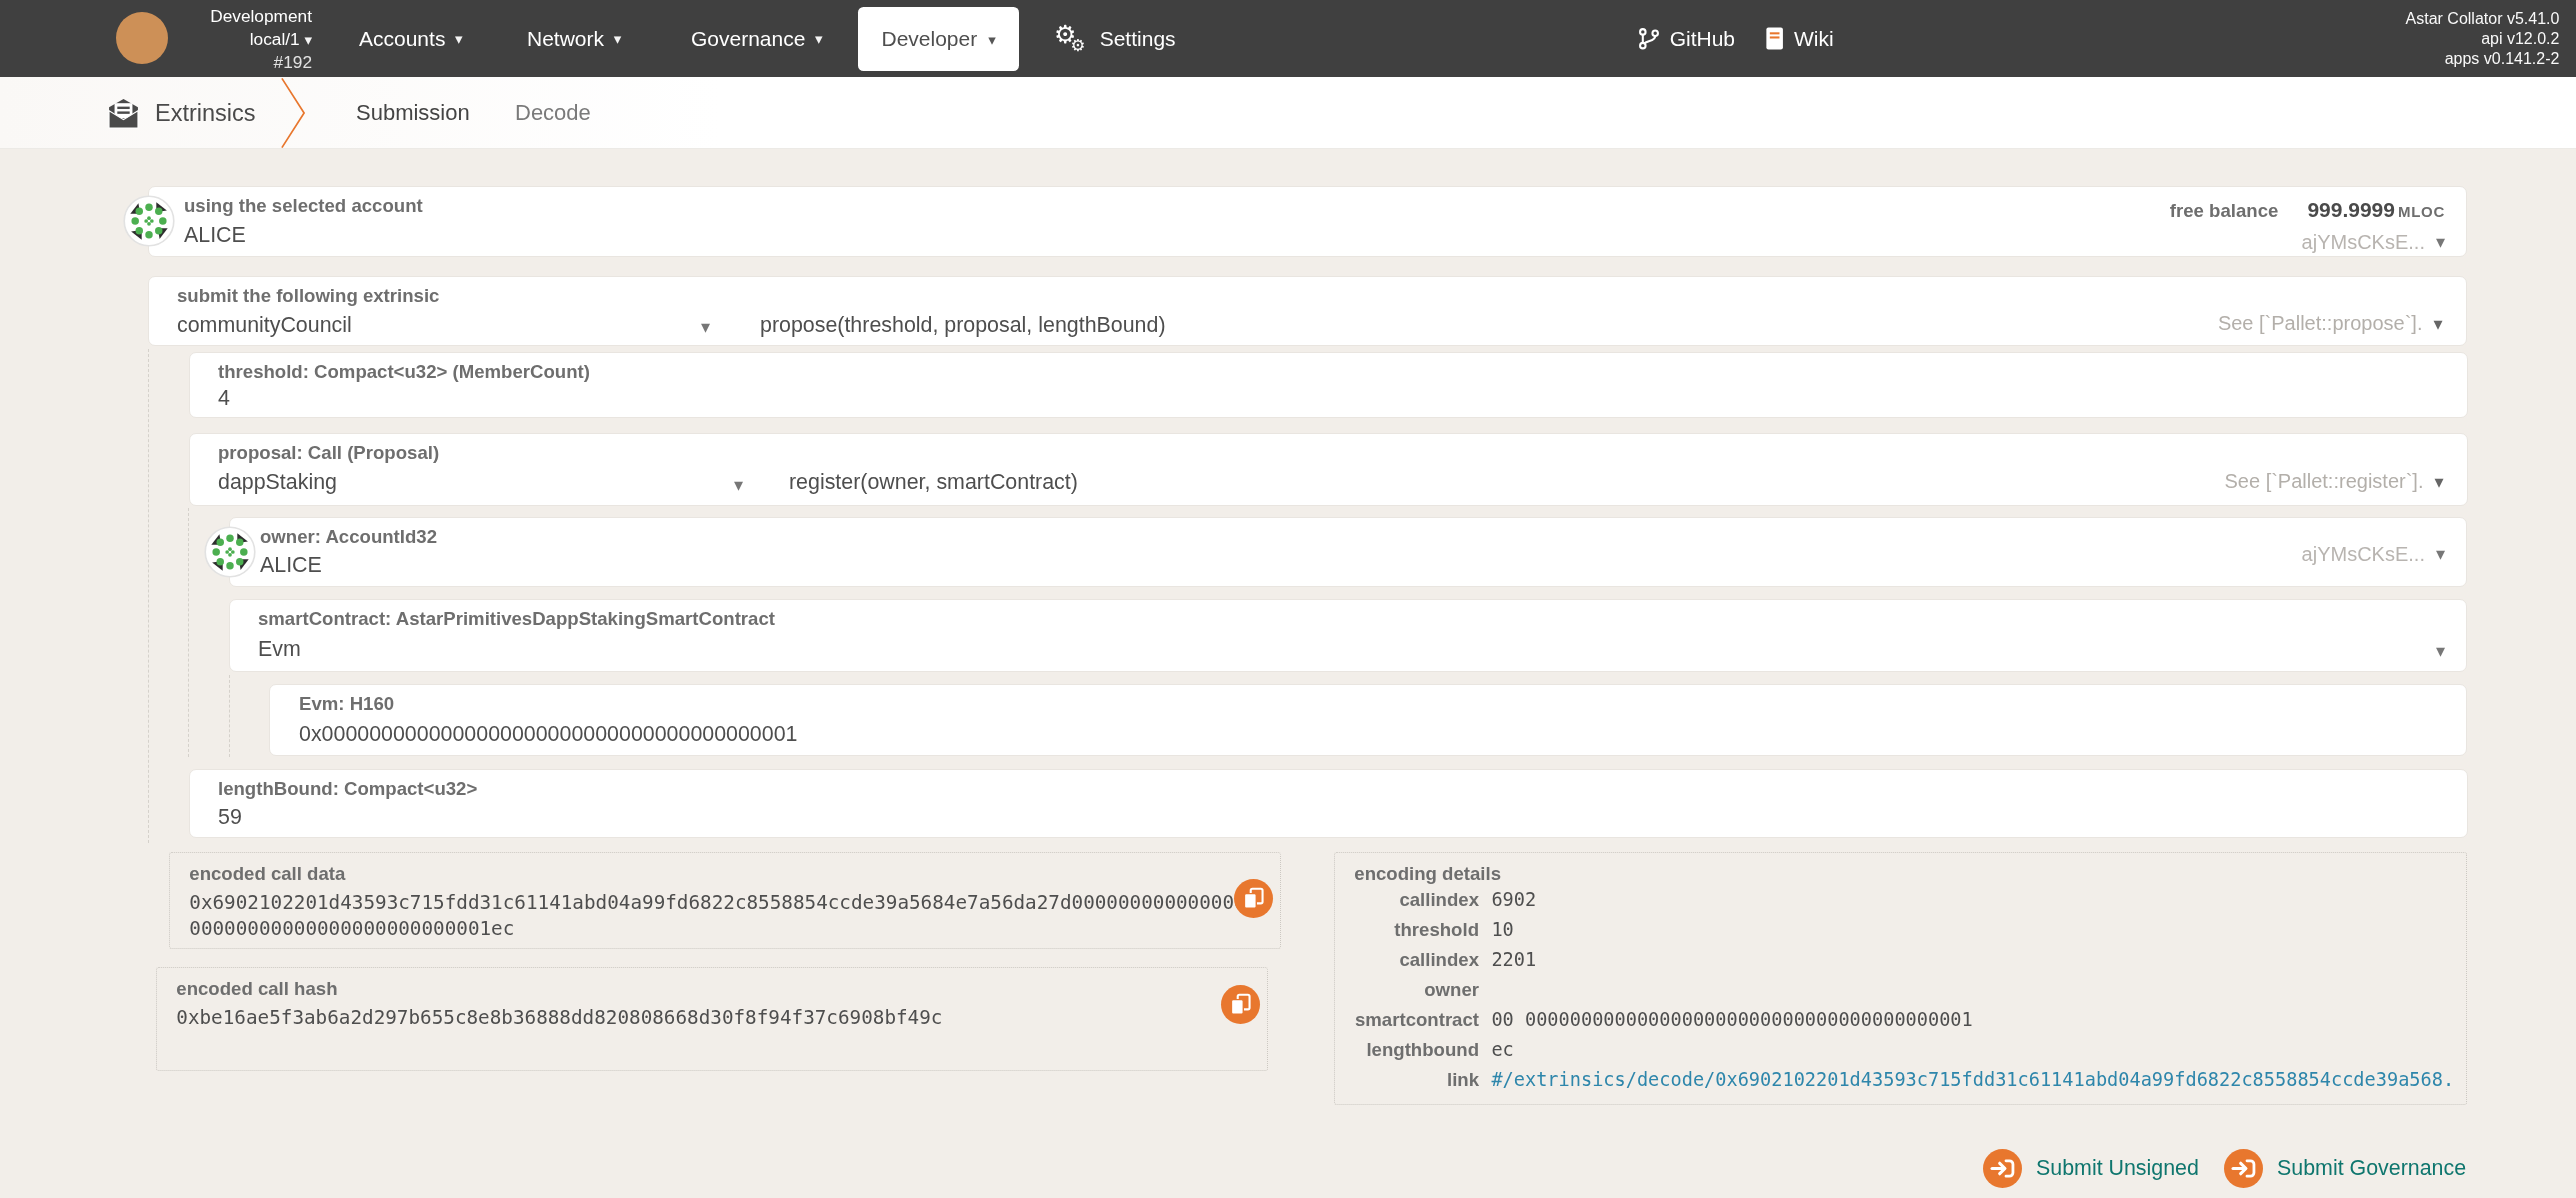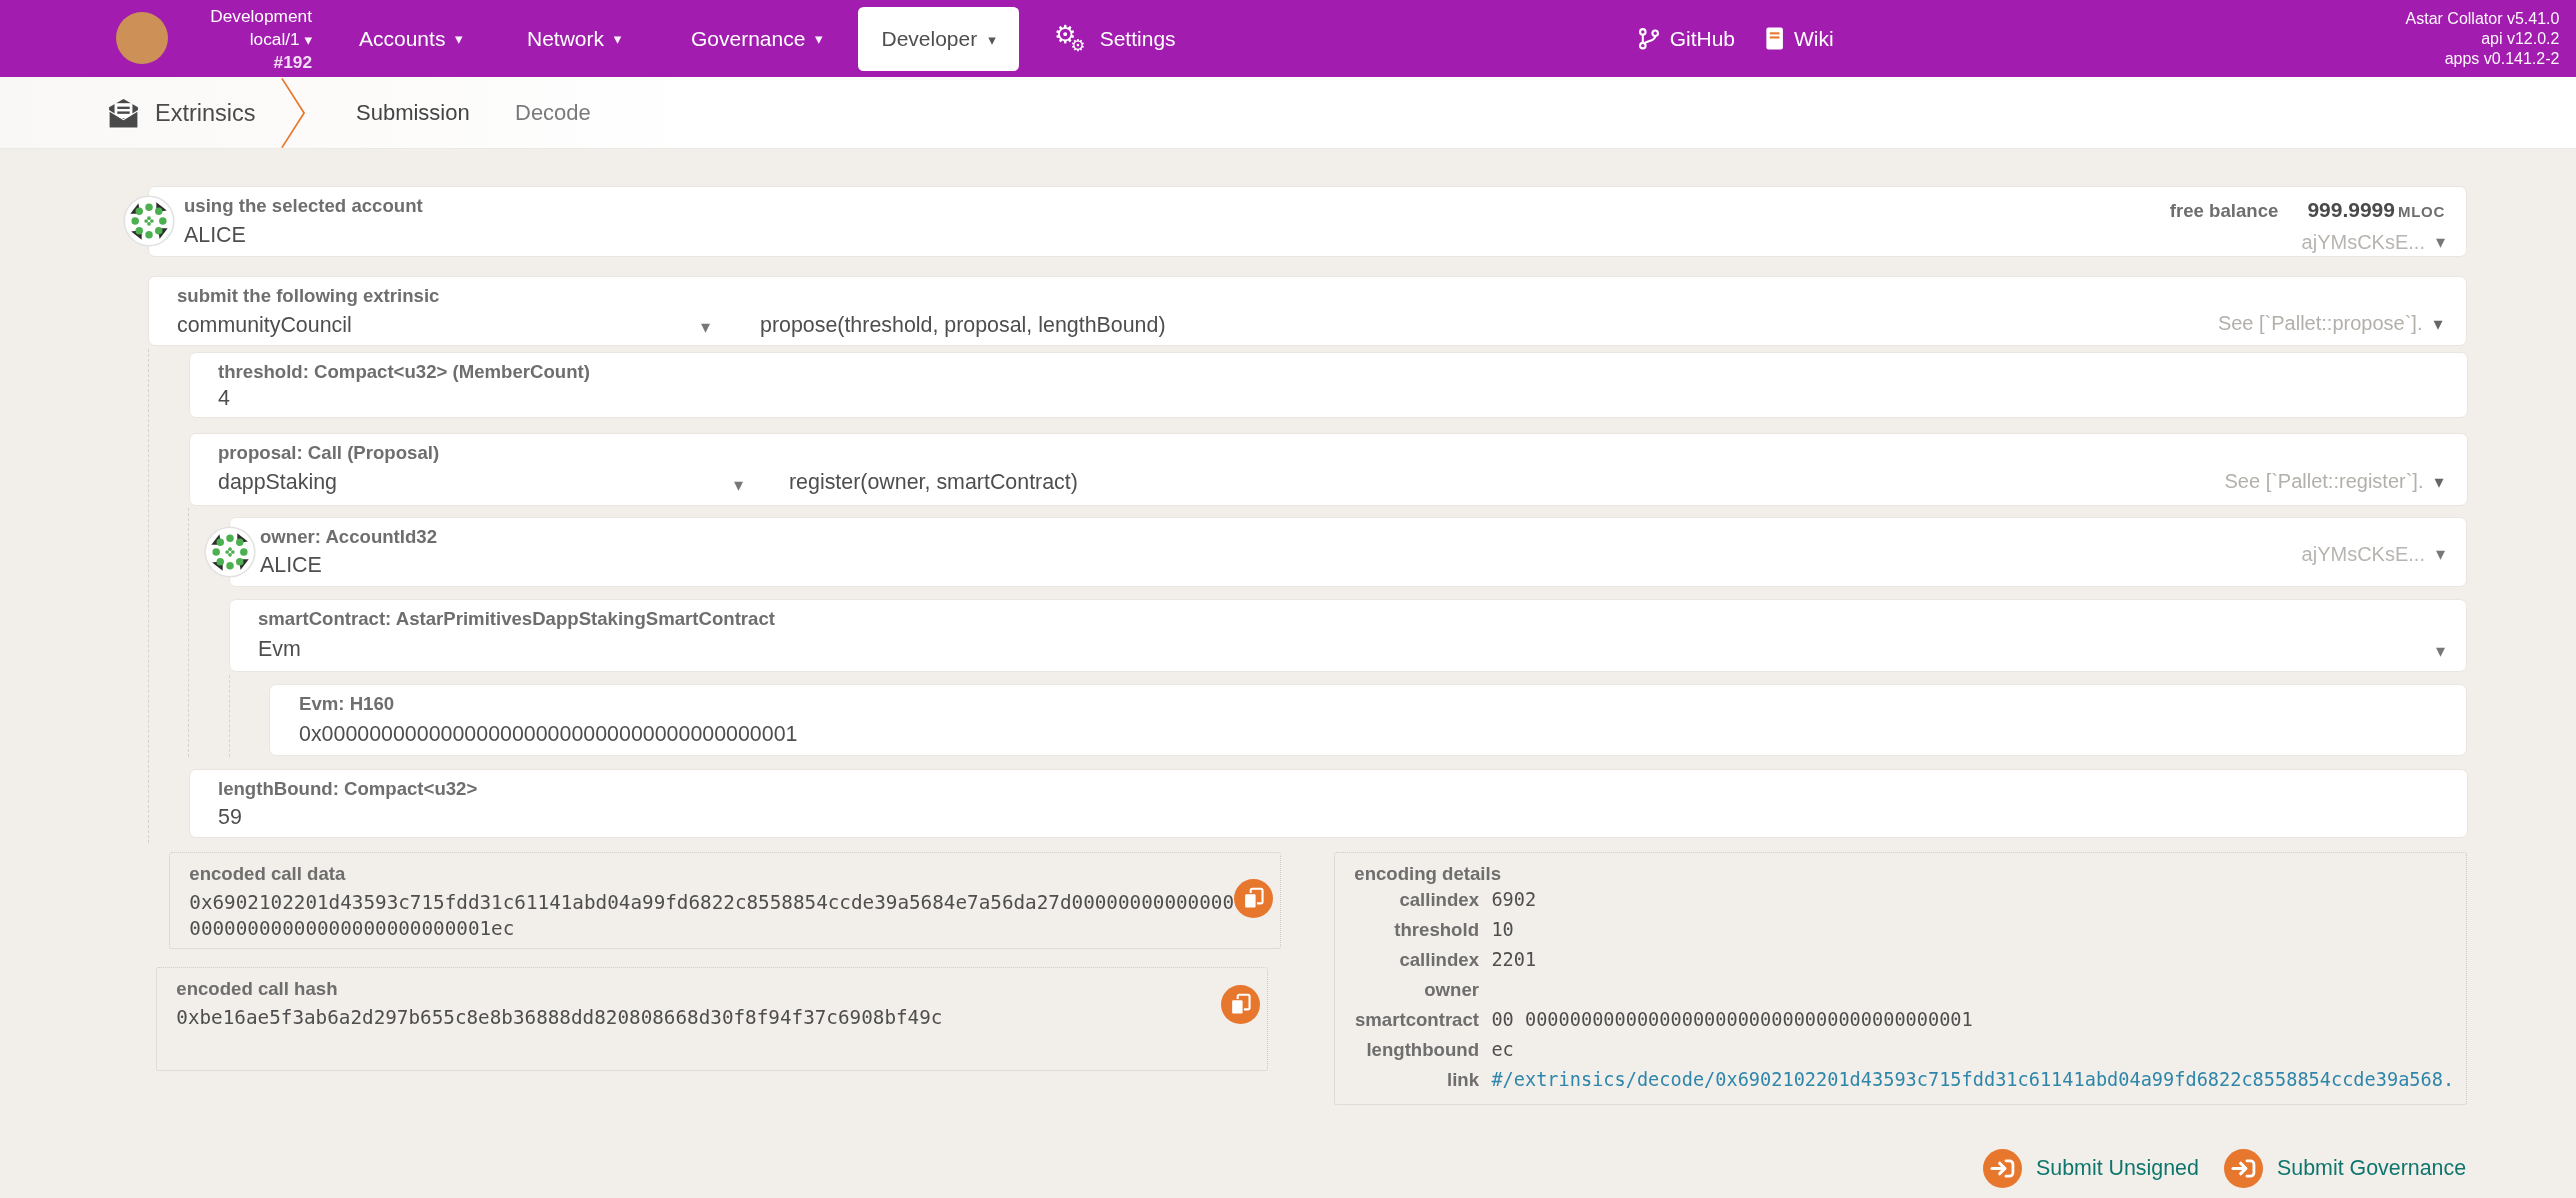--- a/index.html
+++ b/index.html
@@ -5,24 +5,24 @@
   html,body{margin:0;padding:0;}
   body{
     width:2576px;height:1198px;position:relative;overflow:hidden;
     background:#f2eee9;
     font-family:"Liberation Sans",sans-serif;
     -webkit-font-smoothing:antialiased;
   }
   .abs{position:absolute;}
 
   
-  .header{position:absolute;left:0;top:0;width:2576px;height:77px;background:#a21caf;color:#fff;}
+  .header{position:absolute;left:0;top:0;width:2576px;height:77px;background:#404040;color:#fff;}
   .chain-avatar{position:absolute;left:116px;top:11.7px;width:52px;height:52px;border-radius:50%;background:#cd9057;}
   .chain-info{position:absolute;left:166px;top:4.8px;width:146px;text-align:right;font-size:17.3px;line-height:23px;color:#fff;}
-  .chain-info .dim{opacity:.85;font-weight:bold;}
+  .chain-info .dim{opacity:.85;}
   .nav-item{position:absolute;top:0;height:77px;display:flex;align-items:center;gap:9.7px;font-size:21px;color:#fff;cursor:pointer;}
   .nav-caret{font-size:15px;line-height:1;opacity:.95;}
   .nav-pill{position:absolute;left:858px;top:7px;height:64px;padding:0 23.5px;background:#fff;color:#4e4e4e;border-radius:5.5px;display:flex;align-items:center;gap:11px;font-size:21px;box-sizing:border-box;}
   .nav-pill .nav-caret{color:#4e4e4e;}
   .gearbox{position:relative;width:36px;height:39px;}
   .gear-big{position:absolute;left:0;top:1.4px;font-size:25px;}
   .gear-small{position:absolute;left:16.6px;top:16.6px;font-size:16.6px;}
   .version{position:absolute;right:16.6px;top:9px;text-align:right;font-size:16px;line-height:20px;color:#fff;opacity:.97;}
 
   

